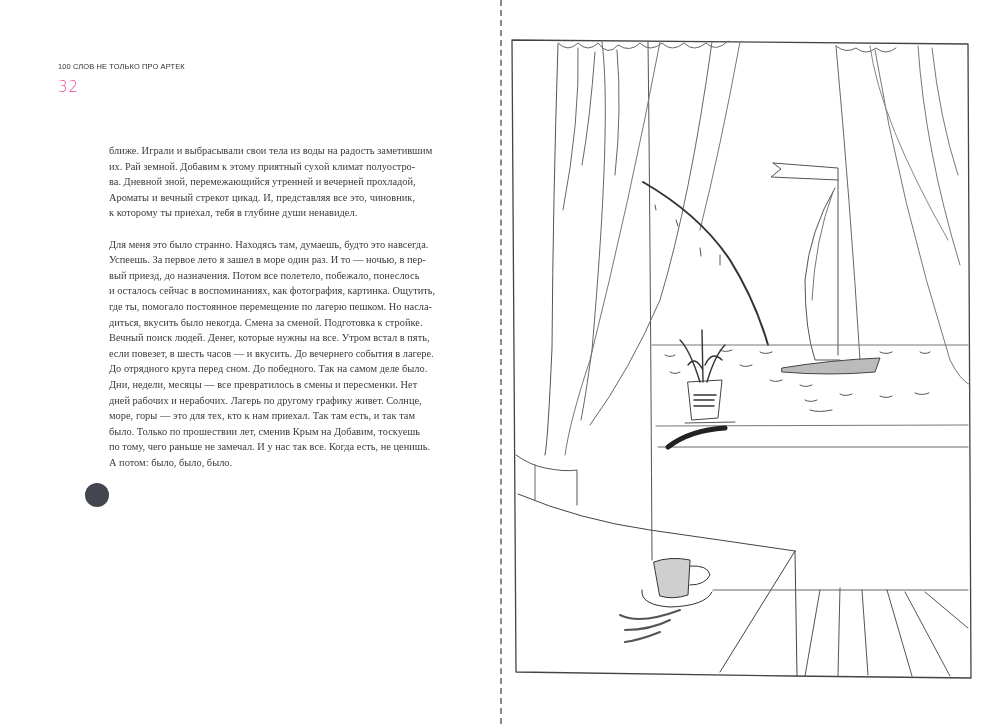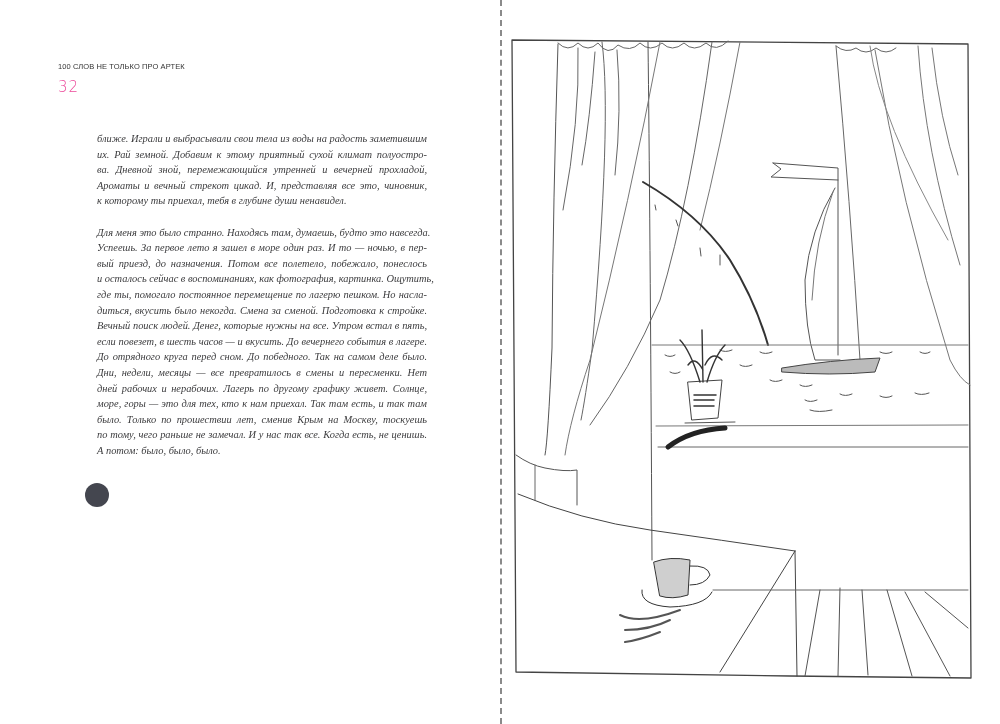--- a/index.html
+++ b/index.html
@@ -15,21 +15,21 @@
   }
   .page-number {
     position: absolute; left: 58px; top: 78px;
     font-family: "DejaVu Sans", sans-serif; font-size: 15px; font-weight: 300; color: #ec4899;
     letter-spacing: 1px;
   }
   .body-text {
     position: absolute; left: 97px; top: 131px; width: 330px;
     font-size: 10.4px; line-height: 15.6px; color: #3b3b3d;
   }
-  .body-text p { margin: 0; font-style: italic; }
+  .body-text p { margin: 12px; }
   .body-text p + p { margin-top: 15.6px; }
   .line { display: block; white-space: nowrap; text-align: justify; text-align-last: justify; }
   .line.last { text-align-last: left; }
   .dot {
     position: absolute; left: 85px; top: 483px; width: 24px; height: 24px; border-radius: 50%;
     background: #44464f;
   }
   .divider {
     position: absolute; left: 500px; top: 0; width: 0; height: 724px;
     border-left: 2px dashed #8a8a8a;
@@ -58,21 +58,21 @@
       <span class="line">вый приезд, до назначения. Потом все полетело, побежало, понеслось</span>
       <span class="line">и осталось сейчас в воспоминаниях, как фотография, картинка. Ощутить,</span>
       <span class="line">где ты, помогало постоянное перемещение по лагерю пешком. Но насла-</span>
       <span class="line">диться, вкусить было некогда. Смена за сменой. Подготовка к стройке.</span>
       <span class="line">Вечный поиск людей. Денег, которые нужны на все. Утром встал в пять,</span>
       <span class="line">если повезет, в шесть часов — и вкусить. До вечернего события в лагере.</span>
       <span class="line">До отрядного круга перед сном. До победного. Так на самом деле было.</span>
       <span class="line">Дни, недели, месяцы — все превратилось в смены и пересменки. Нет</span>
       <span class="line">дней рабочих и нерабочих. Лагерь по другому графику живет. Солнце,</span>
       <span class="line">море, горы — это для тех, кто к нам приехал. Так там есть, и так там</span>
-      <span class="line">было. Только по прошествии лет, сменив Крым на Москву, тоскуешь</span>
+      <span class="line">было. Только по прошествии лет, сменив Крым на Добавим, тоскуешь</span>
       <span class="line">по тому, чего раньше не замечал. И у нас так все. Когда есть, не ценишь.</span>
       <span class="line last">А потом: было, было, было.</span>
     </p>
   </div>
 
   <div class="dot"></div>
 </div>
 
 <div class="divider"></div>
 

